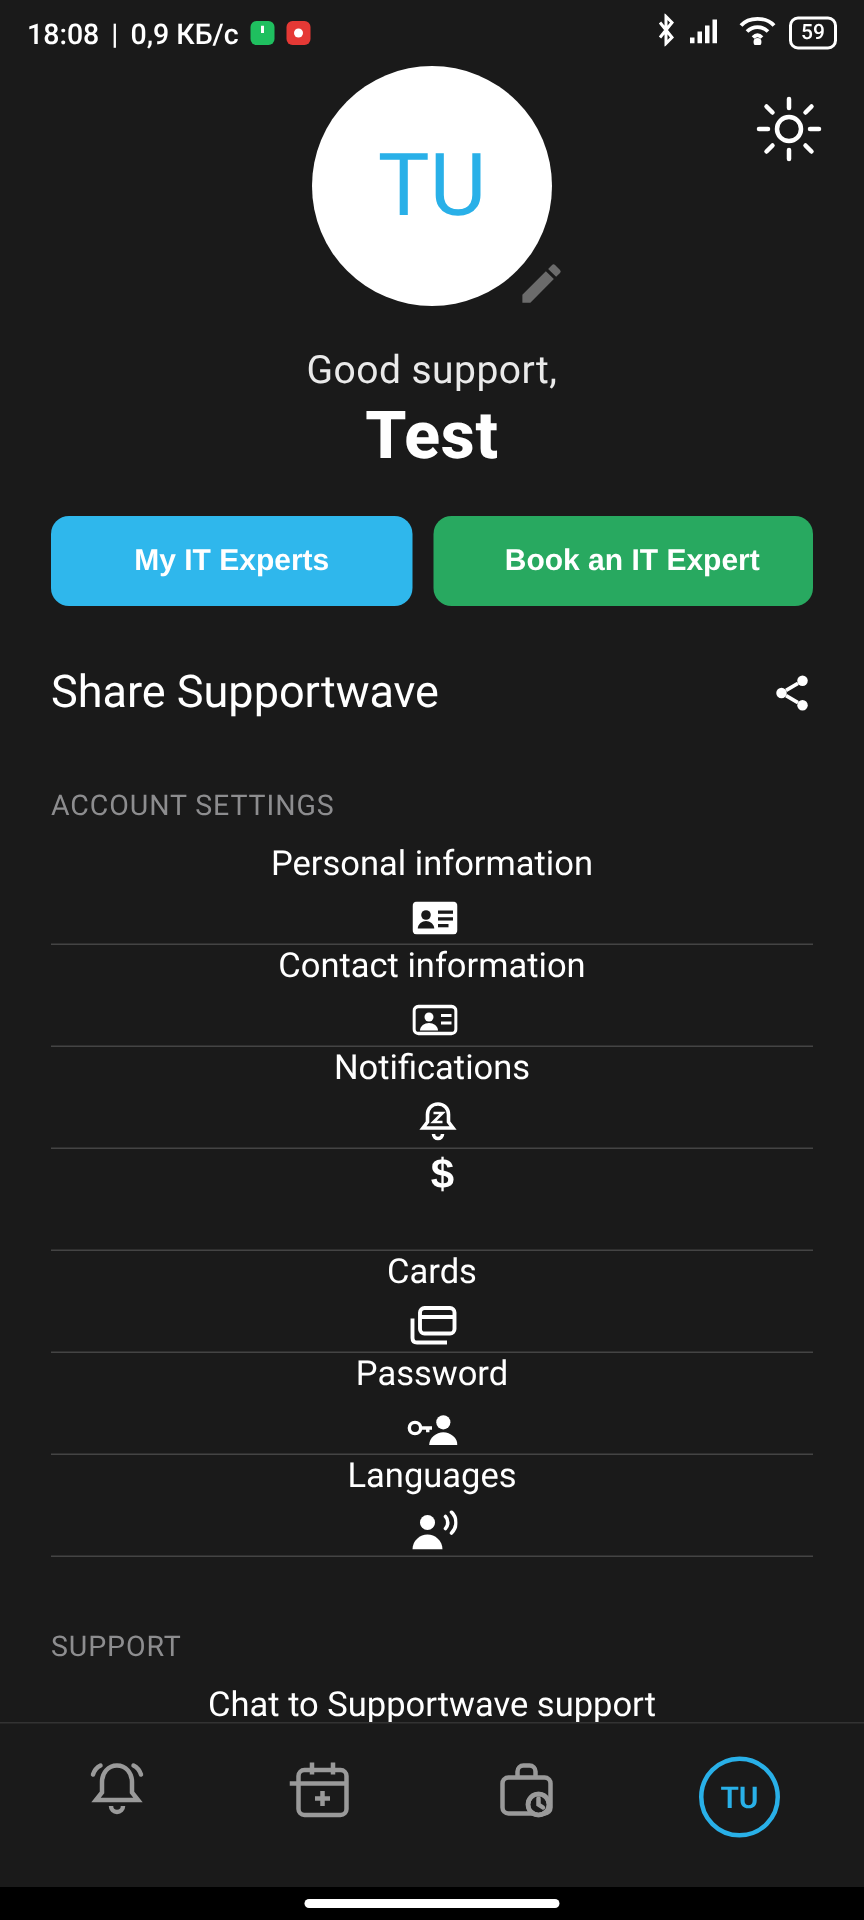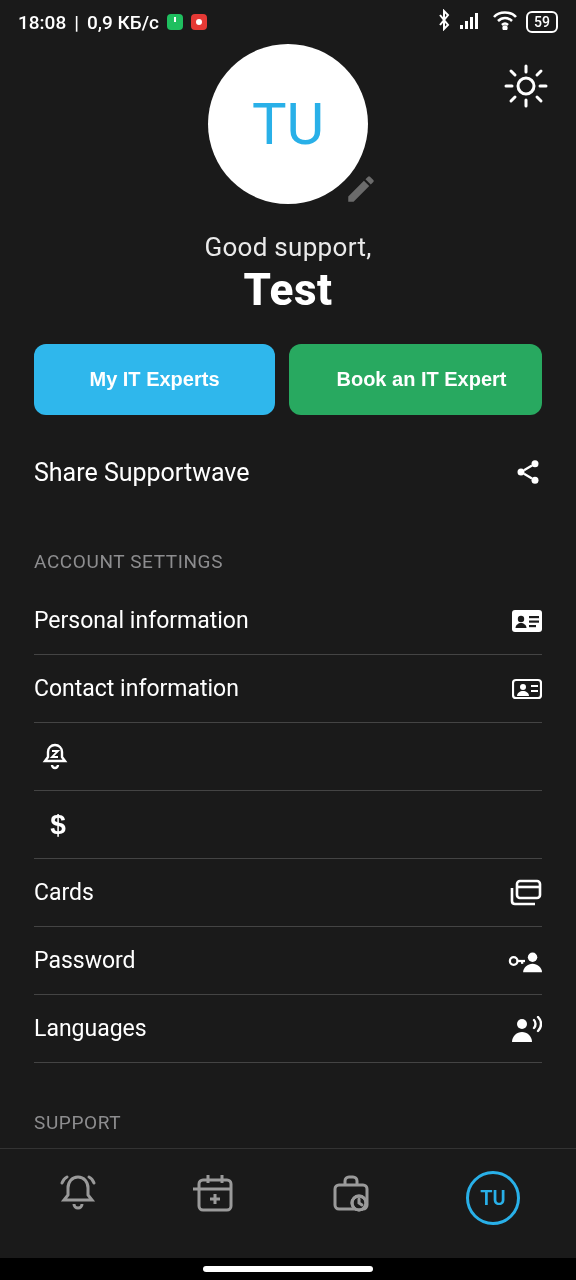--- a/index.html
+++ b/index.html
@@ -41,35 +41,35 @@
     background: #fff; display: flex; align-items: center; justify-content: center;
     color: #29b0e8; font-size: 58px; font-weight: 400;
   }
   .edit-badge { position: absolute; bottom: -6px; right: -10px; color: #666; }
 
   .greeting { font-size: 26px; color: #eaeaea; font-weight: 400; margin-top: 28px; letter-spacing: 0.3px; }
   .username { font-size: 44px; font-weight: 800; margin-top: 2px; letter-spacing: 0.5px; }
 
   .btn-row { display: flex; gap: 14px; margin-top: 28px; }
   .btn {
-    flex: 1; height: 71px; border: none; border-radius: 12px;
+    flex: 1; height: 60px; border: none; border-radius: 12px;
     color: #fff; font-size: 20px; font-weight: 700; cursor: pointer;
   }
   .btn.blue { background: #2fb7ec; }
   .btn.green { background: #28a960; padding-left: 12px; }
 
-  .share-row { display: flex; justify-content: space-between; align-items: center; margin-top: 40px; font-size: 25px; }
-
-  .sect-header { color: #8d8d8f; font-size: 19px; letter-spacing: 0.6px; margin-top: 61px; }
+  .share-row { display: flex; justify-content: space-between; align-items: center; margin-top: 40px; font-size: 30px; }
+
+  .sect-header { color: #8d8d8f; font-size: 19px; letter-spacing: 0.6px; margin-top: 46px; }
   .sect-header.support { margin-top: 48px; }
 
   .list { margin-top: 14px; }
   .row {
     display: flex; justify-content: space-between; align-items: center;
-    height: 68px; border-bottom: 1px solid #444; font-size: 23px;
+    height: 68px; border-bottom: 1px solid #444; font-size: 23px; flex-direction: column;
   }
   .row:first-child { border-top: none; }
   .icon-slot { width: 34px; height: 34px; display: flex; align-items: center; justify-content: flex-end; color: #ececec; }
   .icon-slot svg { display:block; }
 
   
   .bottom-nav {
     height: 110px; border-top: 1px solid #333; background: #1a1a1a;
     display: flex; align-items: flex-start; justify-content: space-between;
     padding: 22px 56px 0 56px;
@@ -201,20 +201,21 @@
         <svg width="30" height="24" viewBox="0 0 30 24" fill="none" stroke="#fff" stroke-width="2.2">
             <rect x="1" y="3" width="28" height="18" rx="3"></rect>
             <circle cx="11" cy="10" r="3" fill="#fff" stroke="none"></circle>
             <path d="M5 19c0-3 3-5 6-5s6 2 6 5" fill="#fff" stroke="none"></path>
             <rect x="19" y="8" width="7" height="2" fill="#fff" stroke="none"></rect>
             <rect x="19" y="13" width="7" height="2" fill="#fff" stroke="none"></rect>
           </svg>
       </span>
     </div>
     <div class="row">
+      <span>Notifications</span>
       <span class="icon-slot">
         <svg width="26" height="30" viewBox="0 0 26 30" fill="none" stroke="#fff" stroke-width="2.4">
             <path d="M13 3c-4 0-7 3-7 7v5l-3 4h20l-3-4v-5c0-4-3-7-7-7z"></path>
             <path d="M10 23a3 3 0 0 0 6 0"></path>
             <path d="M10 9h6l-6 6h6" stroke-width="1.8"></path>
           </svg>
       </span>
     </div>
     <div class="row">
       <span class="icon-slot">

